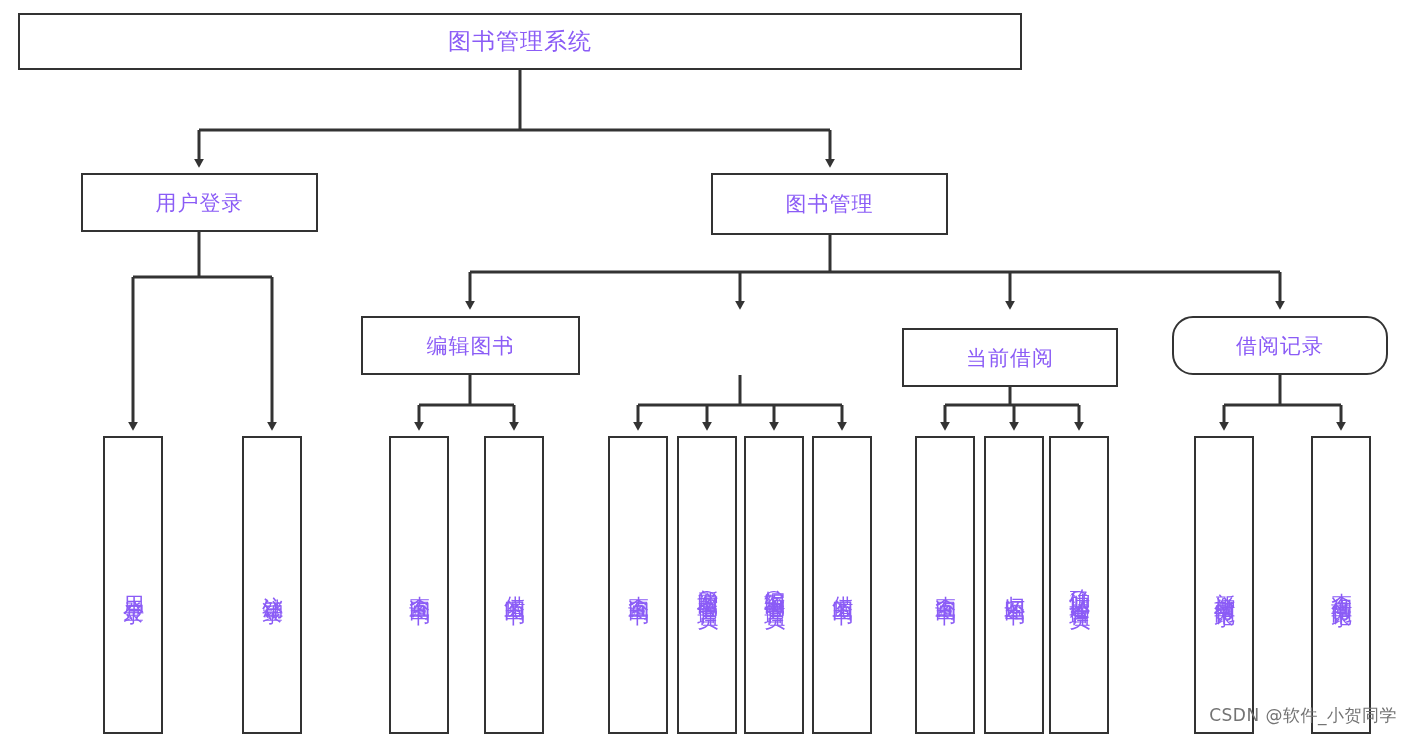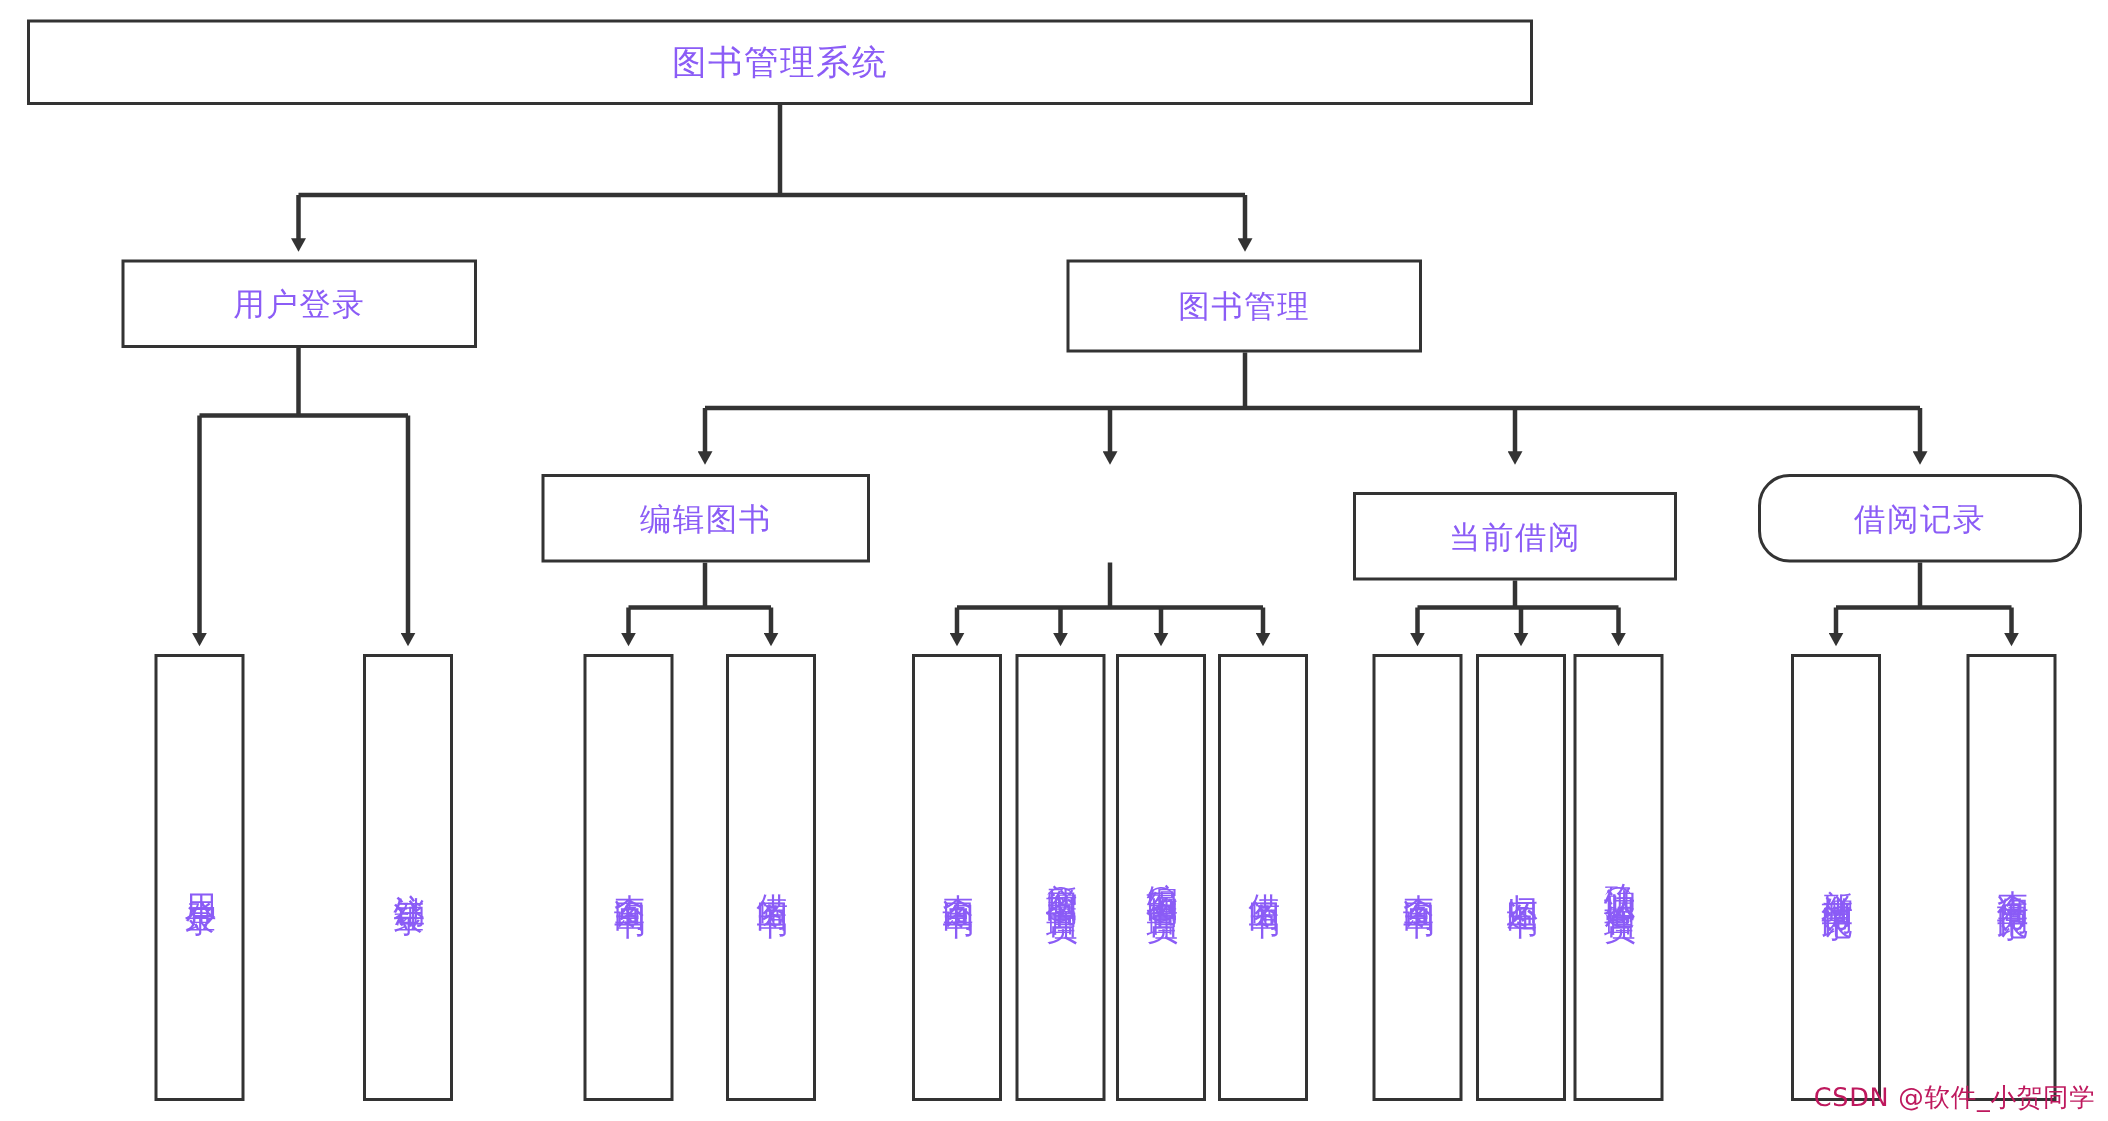--- a/index.html
+++ b/index.html
@@ -62,23 +62,23 @@
     letter-spacing: 3px;
     white-space: nowrap;
     text-align: center;
   }
   .htext {
     white-space: nowrap;
   }
   #watermark {
     position: absolute;
     right: 8px;
-    bottom: 4px;
+    bottom: 20px;
     font-size: 17px;
-    color: #be185d;
+    color: #737373;
     letter-spacing: 0.5px;
     z-index: 3;
     white-space: nowrap;
   }
 </style>
 </head>
 <body>
 
 <div id="diagram-root">
 

